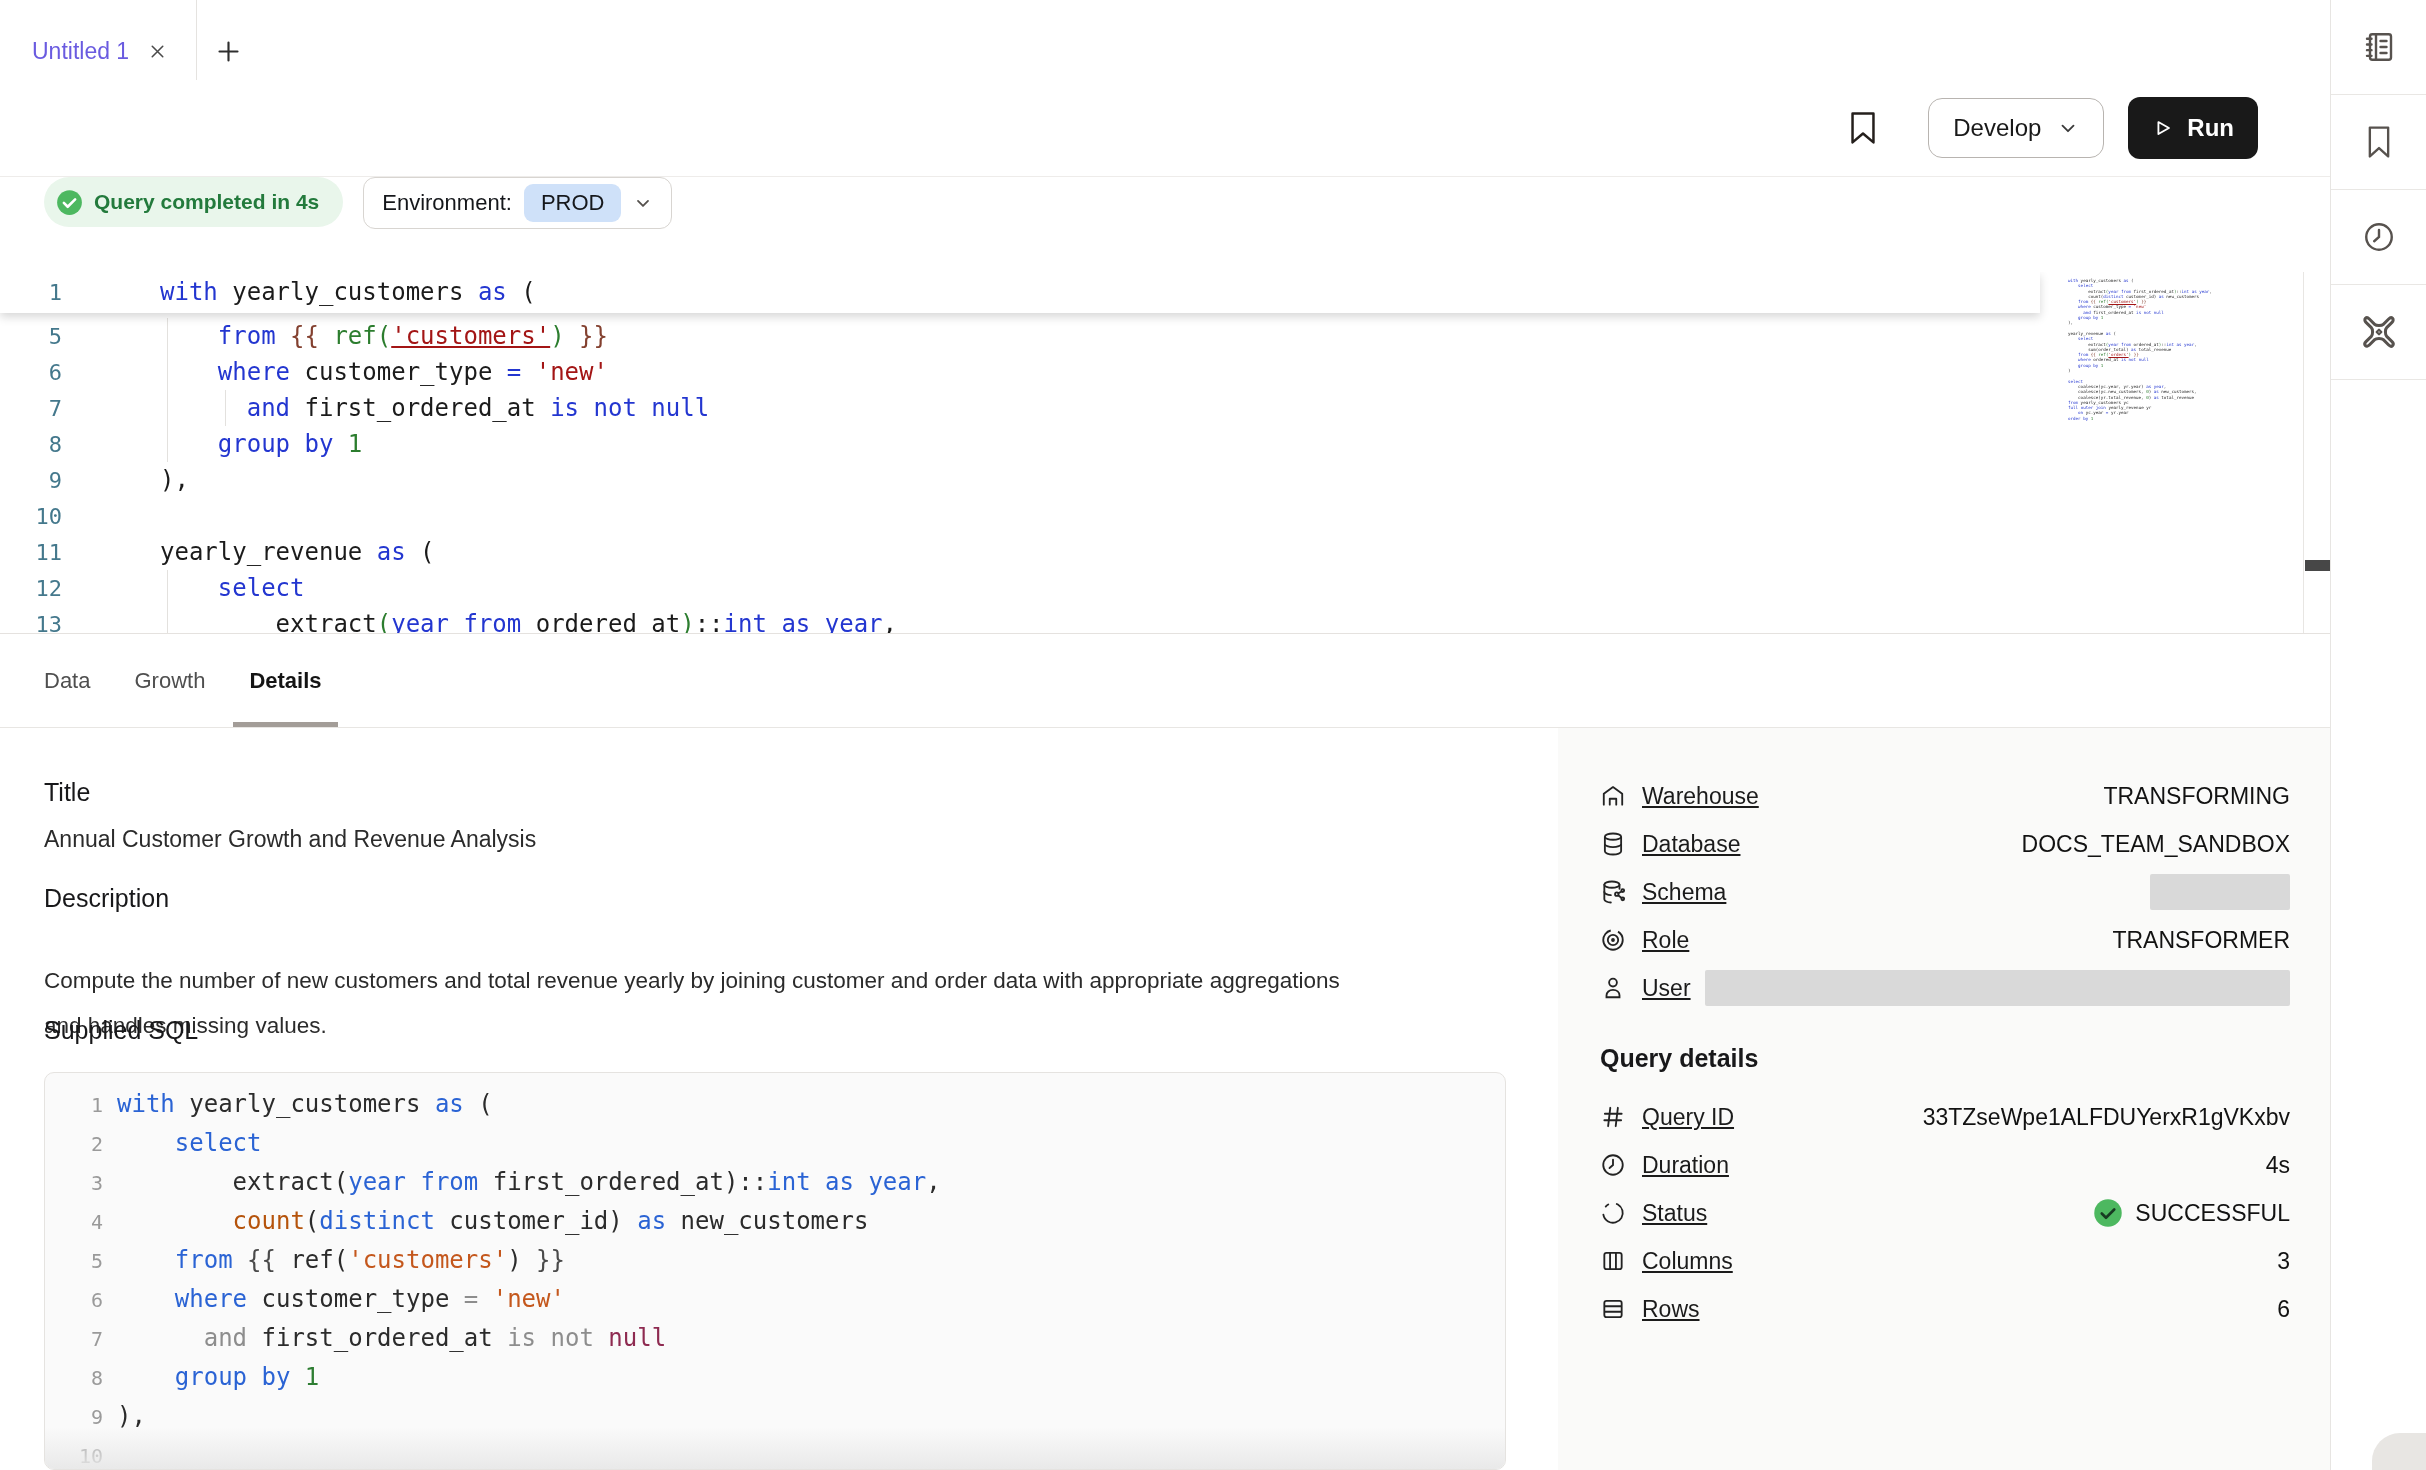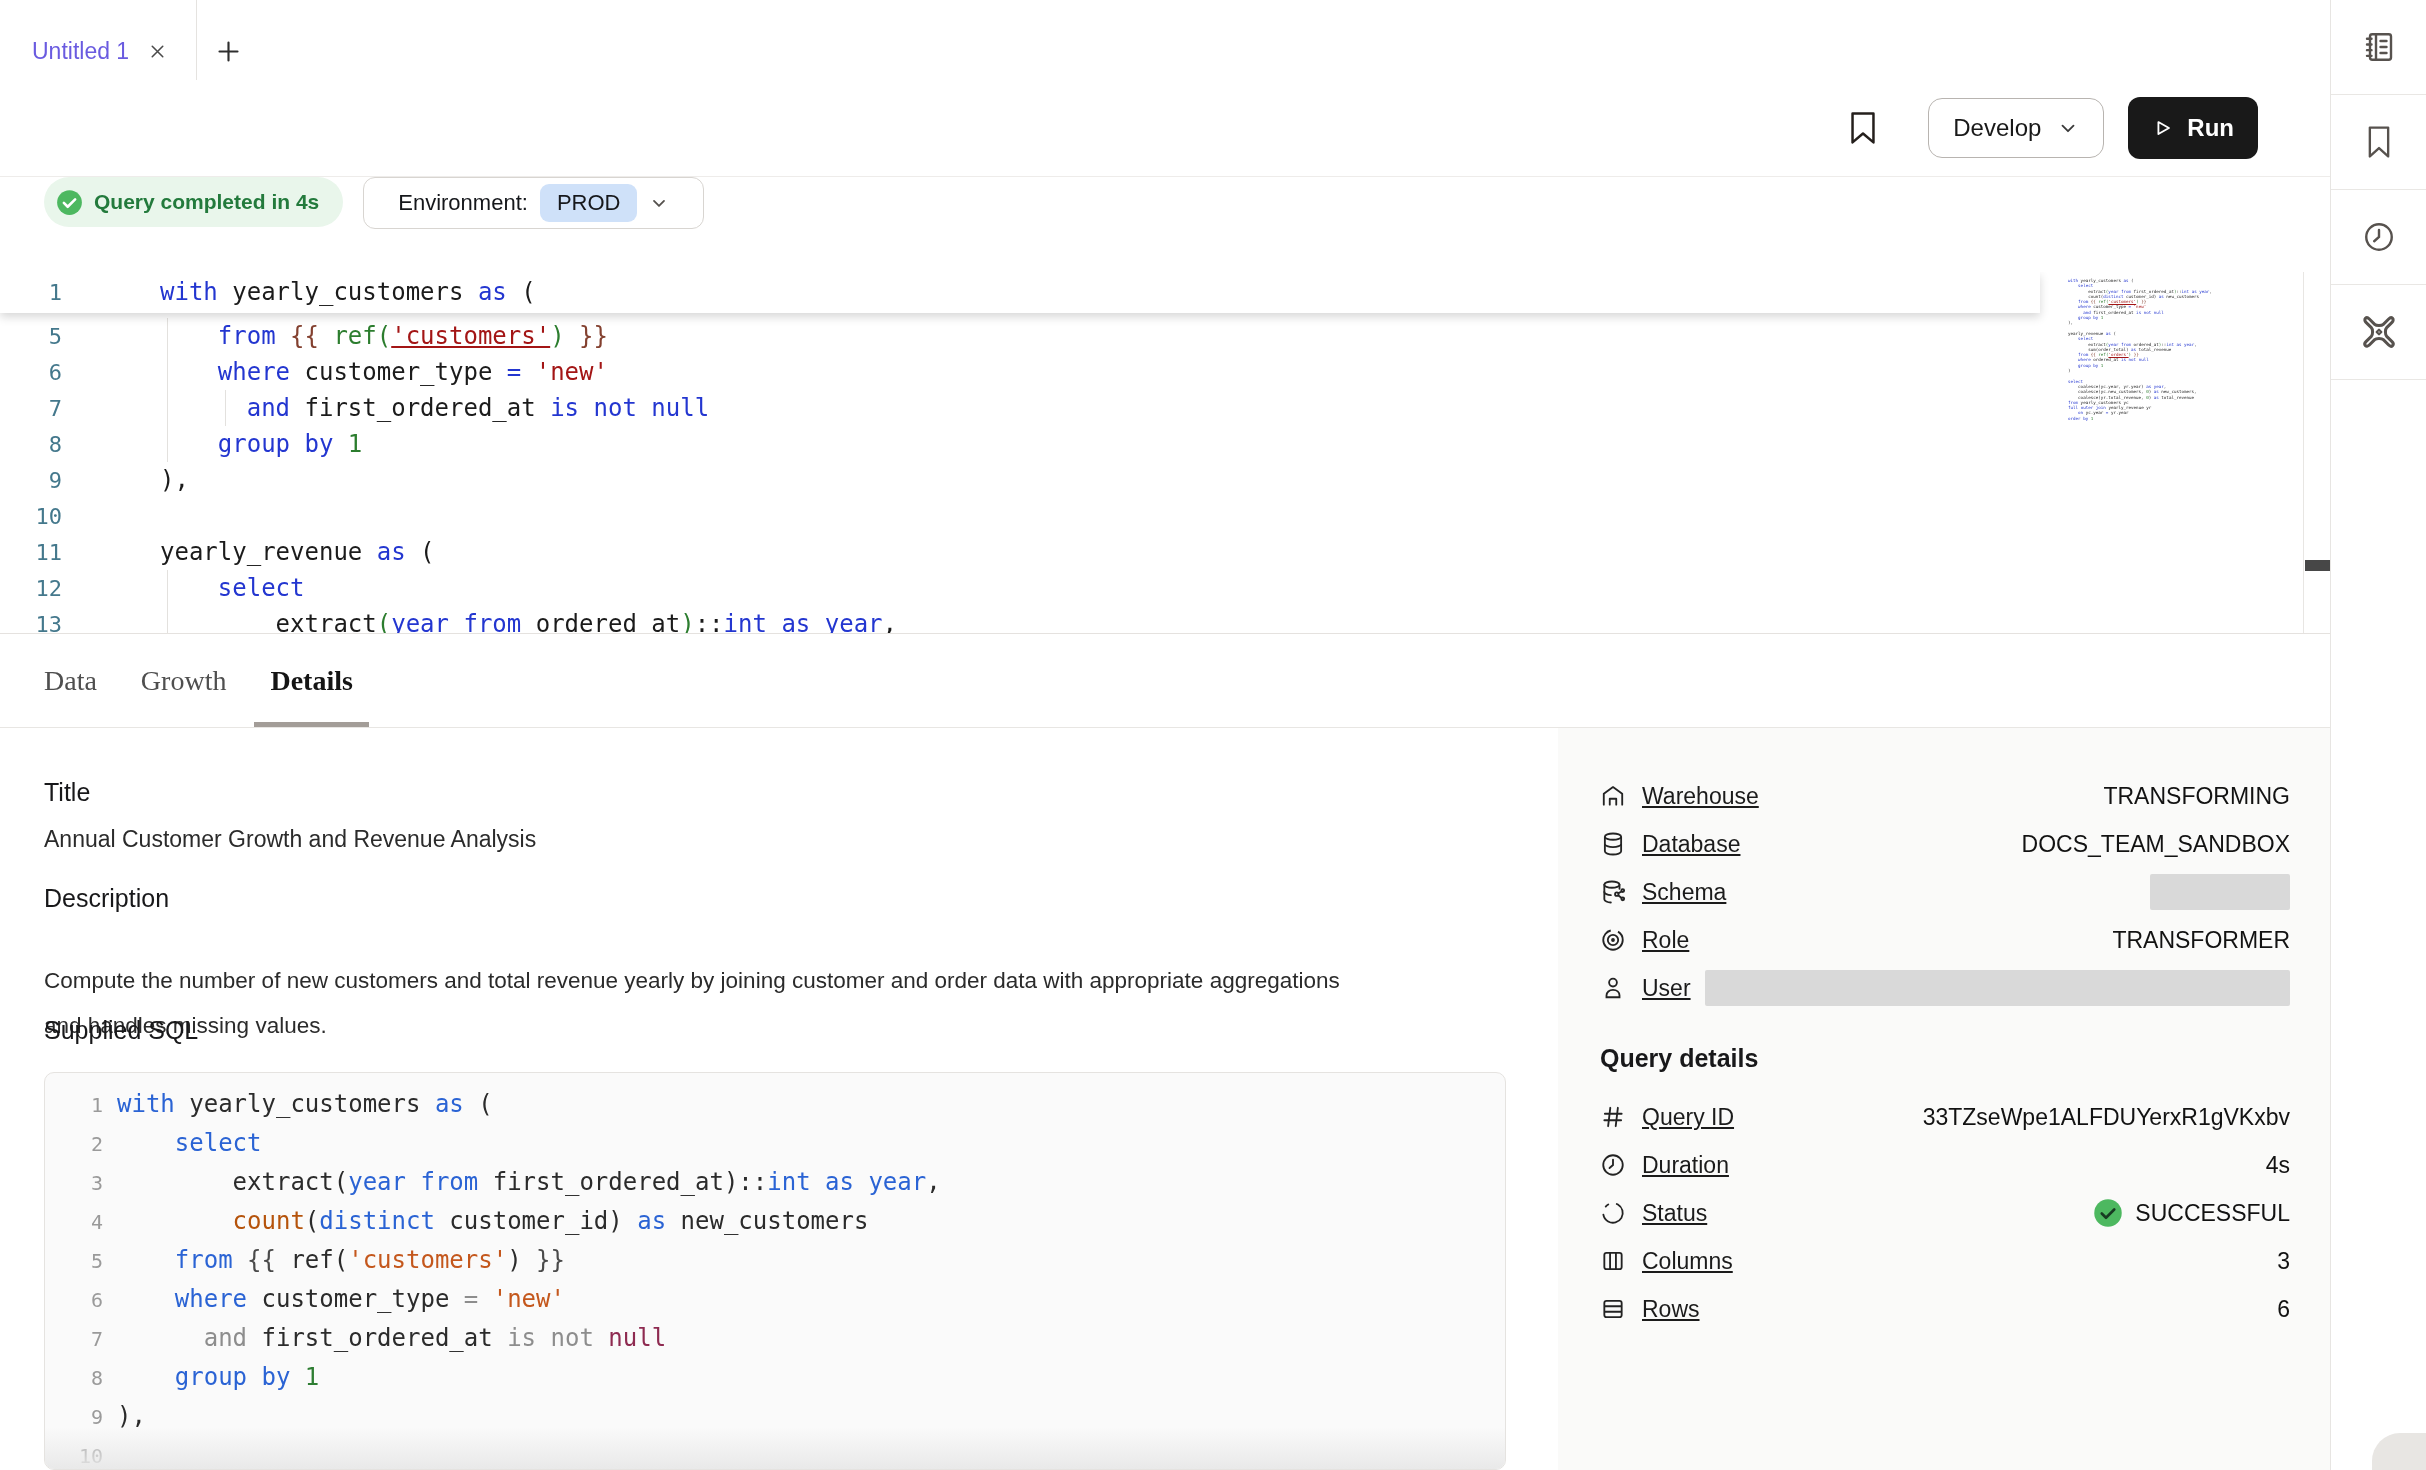--- a/index.html
+++ b/index.html
@@ -42,21 +42,21 @@
   #run-btn{height:62px;background:var(--run-bg);color:#fff;border-radius:12px;display:flex;
     align-items:center;gap:13px;padding:0 24px;font-size:24px;font-weight:600;cursor:pointer;}
 
   
   #statusrow{position:absolute;left:0;top:177px;width:2330px;height:95px;display:flex;
     align-items:flex-start;padding-left:44px;gap:20px;}
   #query-status-pill{height:50px;border-radius:25px;background:var(--succ-bg);display:flex;
     align-items:center;gap:11px;padding:0 24px 0 12px;}
   #query-status-pill .msg{font-size:21px;font-weight:600;color:var(--succ-text);}
   #env-pill{height:52px;border:1.5px solid #d8d5d1;border-radius:12px;background:#fff;display:flex;
-    align-items:center;gap:12px;padding:0 34px;cursor:pointer;}
+    align-items:center;gap:12px;padding:0 18px;cursor:pointer;}
   #env-pill .env-label{font-size:22px;color:#15171b;}
   #env-badge{height:38px;border-radius:9px;background:var(--prod-bg);display:flex;align-items:center;
     padding:0 17px;font-size:22px;font-weight:500;color:#16181c;}
   #env-pill .chev{color:#55514d;}
 
   
   .cl{position:relative;white-space:pre;font-family:"DejaVu Sans Mono",monospace;}
   .cl .code{white-space:pre;}
   .guide{position:absolute;top:0;bottom:0;width:1px;background:#e3e1de;}
   
@@ -86,21 +86,21 @@
     box-shadow:0 4px 9px rgba(0,0,0,.16);padding-top:2px;}
   #editor-lines{position:absolute;left:0;top:46px;right:140px;}
   #minimap{position:absolute;left:2068px;top:6px;width:200px;z-index:4;cursor:pointer;}
   #minimap .cl{height:5.3px;line-height:5.3px;font-size:4.2px;}
   #ed-scroll{position:absolute;right:0;top:0;bottom:0;width:27px;border-left:1px solid #e8e6e3;background:#fff;z-index:5;}
   #ed-thumb{position:absolute;left:1px;top:288px;width:25px;height:11px;background:#474747;cursor:grab;}
 
   
   #results-tabs{position:absolute;left:0;top:634px;width:2330px;height:94px;background:#fff;
     border-bottom:1px solid #e8e6e3;display:flex;align-items:center;gap:44px;padding-left:44px;}
-  .rtab{font-size:28px;color:#4f4f4f;height:100%;display:flex;align-items:center;cursor:pointer;position:relative;font-family:Liberation Serif, serif;}
+  .rtab{font-size:22px;color:#4f4f4f;height:100%;display:flex;align-items:center;cursor:pointer;position:relative;}
   .rtab.active{color:#141414;font-weight:700;}
   .rtab.active::after{content:"";position:absolute;left:-16px;right:-16px;bottom:0;height:5px;background:#a39d98;}
 
   
   #details{position:absolute;left:0;top:728px;width:2330px;height:742px;background:#fff;}
   .h-label{font-size:25px;font-weight:400;color:#18181a;text-align:right;}
   #title-label{position:absolute;left:44px;top:50px;}
   #title-value{position:absolute;left:44px;top:98px;font-size:23px;color:#2b2b2b;}
   #desc-label{position:absolute;left:44px;top:156px;}
   #desc-value{position:absolute;left:44px;top:199px;font-size:22.5px;line-height:45px;color:#2b2b2b;width:1310px;margin-top:31px;}

